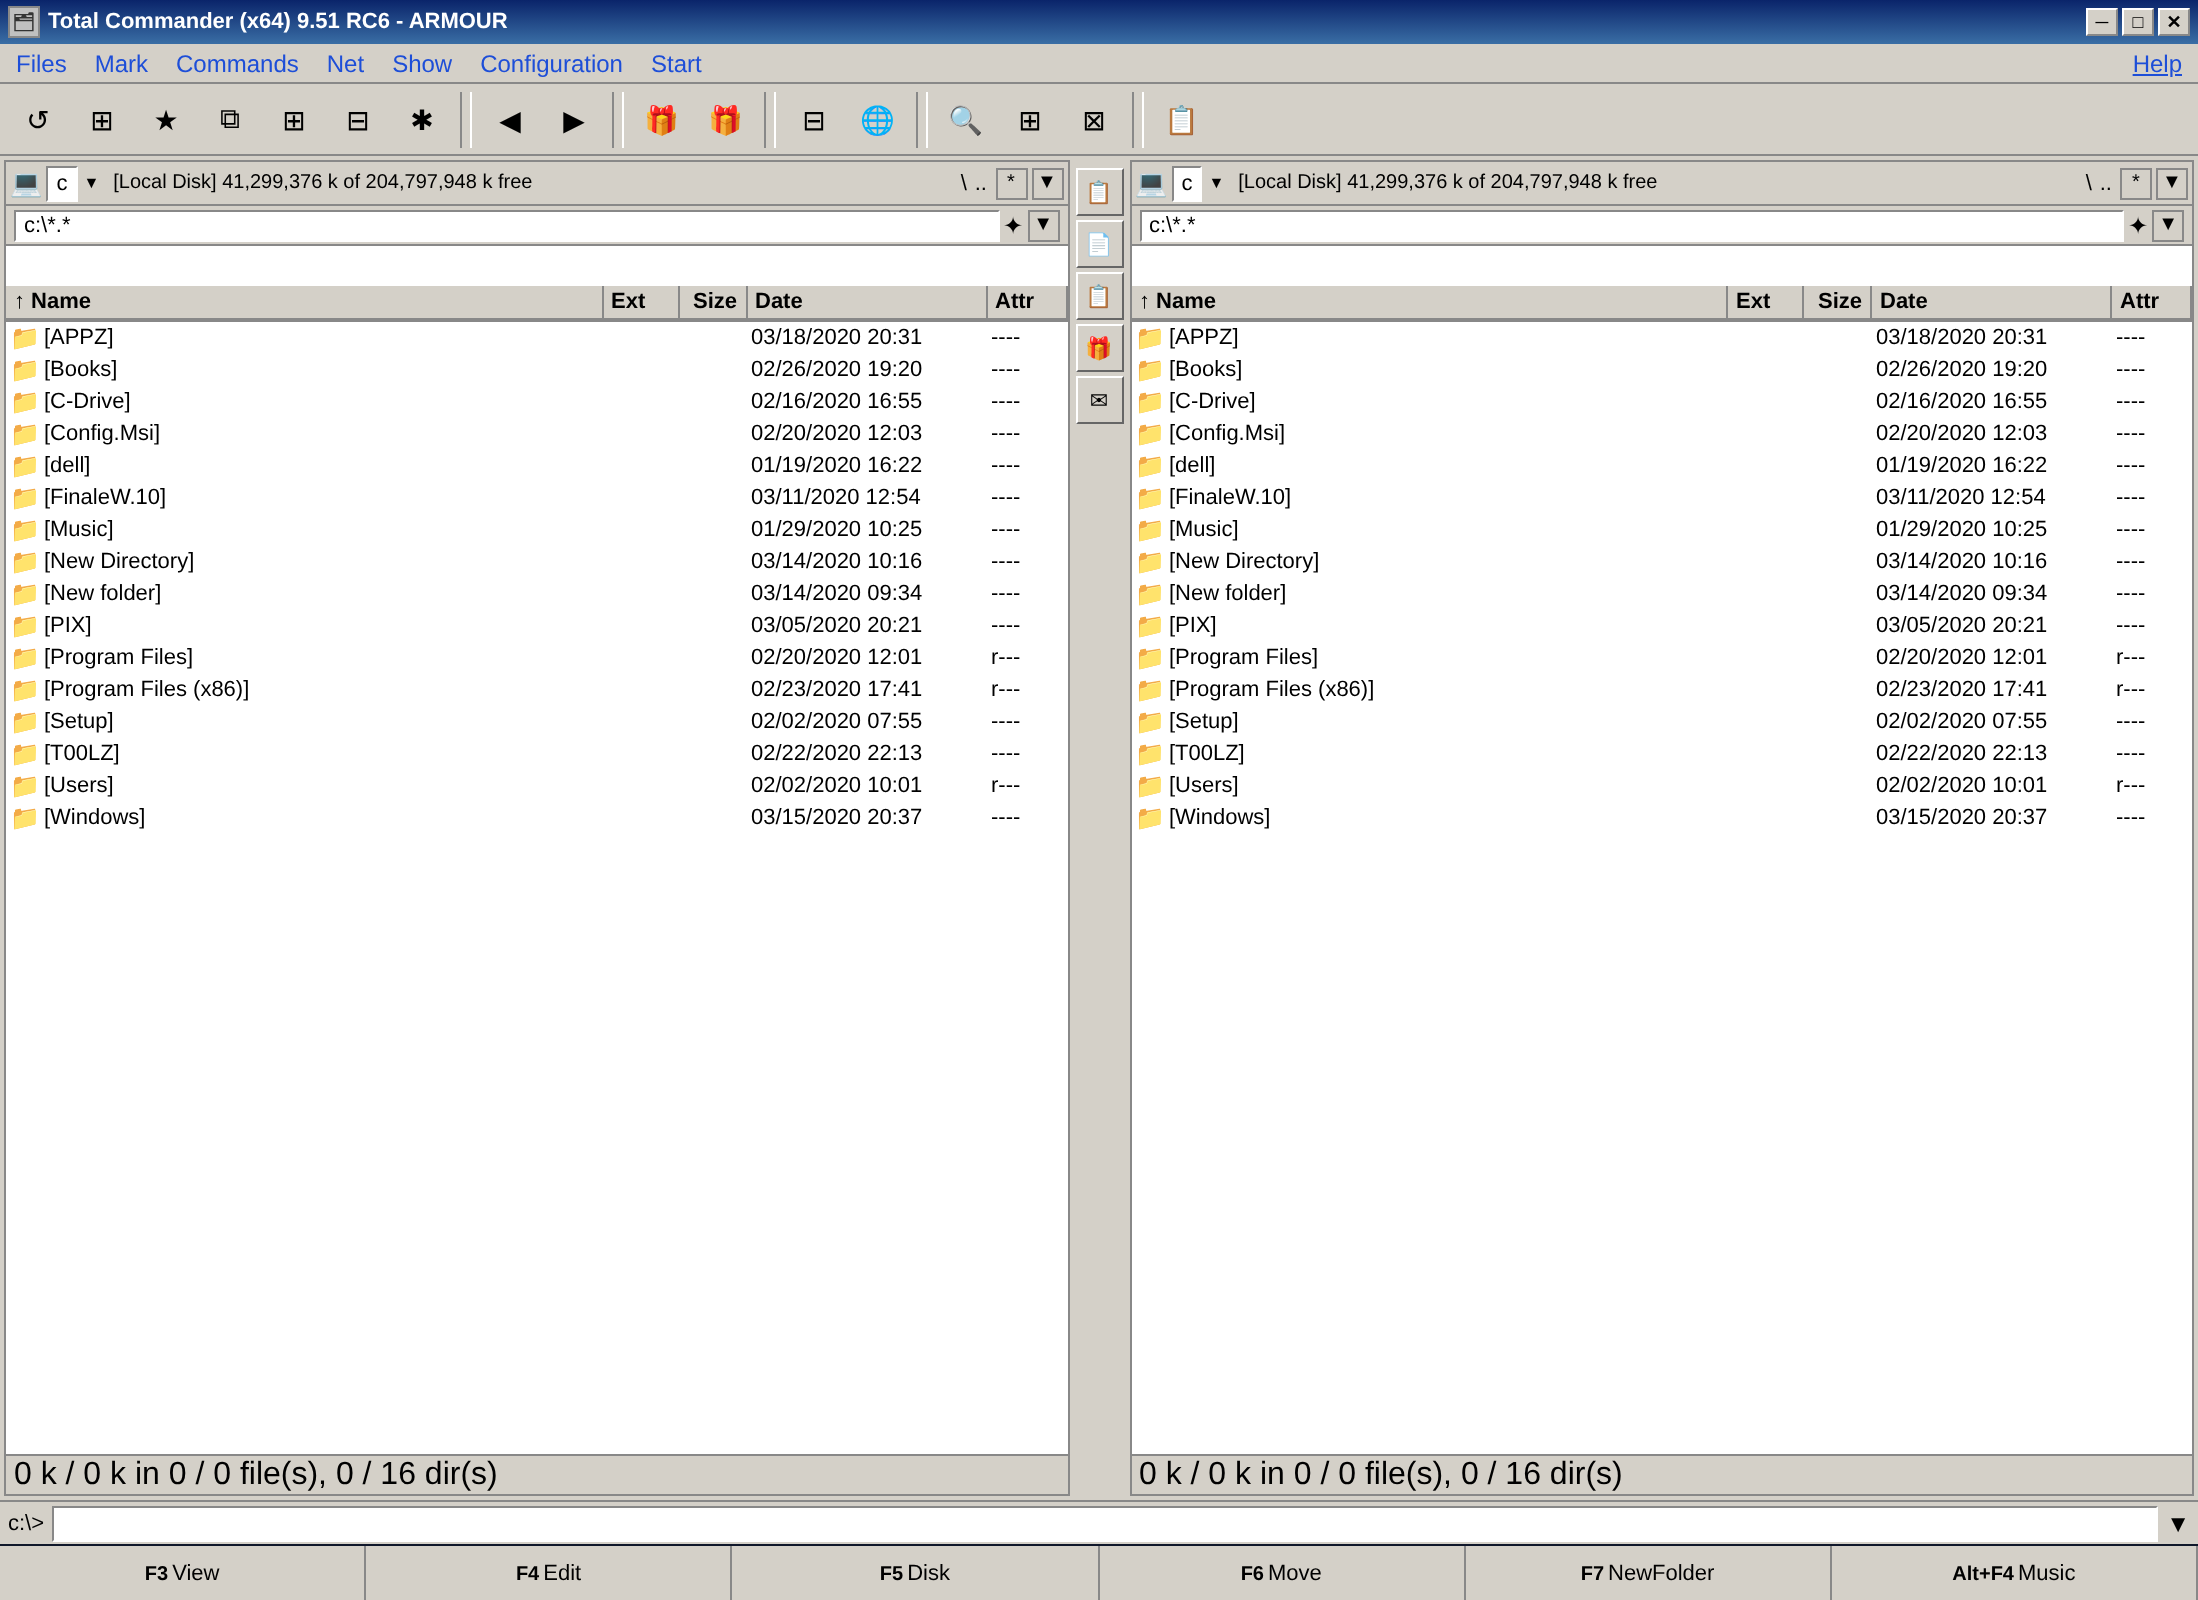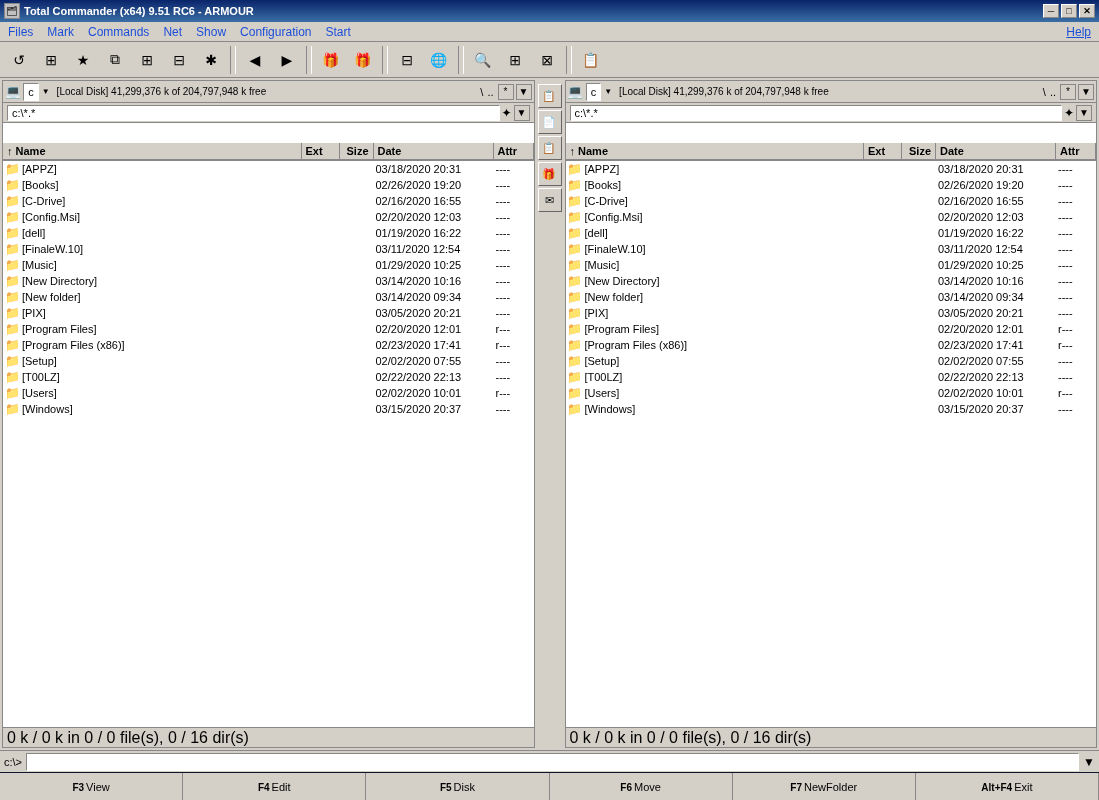--- a/index.html
+++ b/index.html
@@ -853,15 +853,15 @@
   <div class="fkey">
       <span class="fkey-num">F6</span>
       <span class="fkey-label">Move</span>
     </div>
   <div class="fkey">
       <span class="fkey-num">F7</span>
       <span class="fkey-label">NewFolder</span>
     </div>
   <div class="fkey">
       <span class="fkey-num">Alt+F4</span>
-      <span class="fkey-label">Exit</span>
+      <span class="fkey-label">Music</span>
     </div>
 </div>
 
 </body></html>

